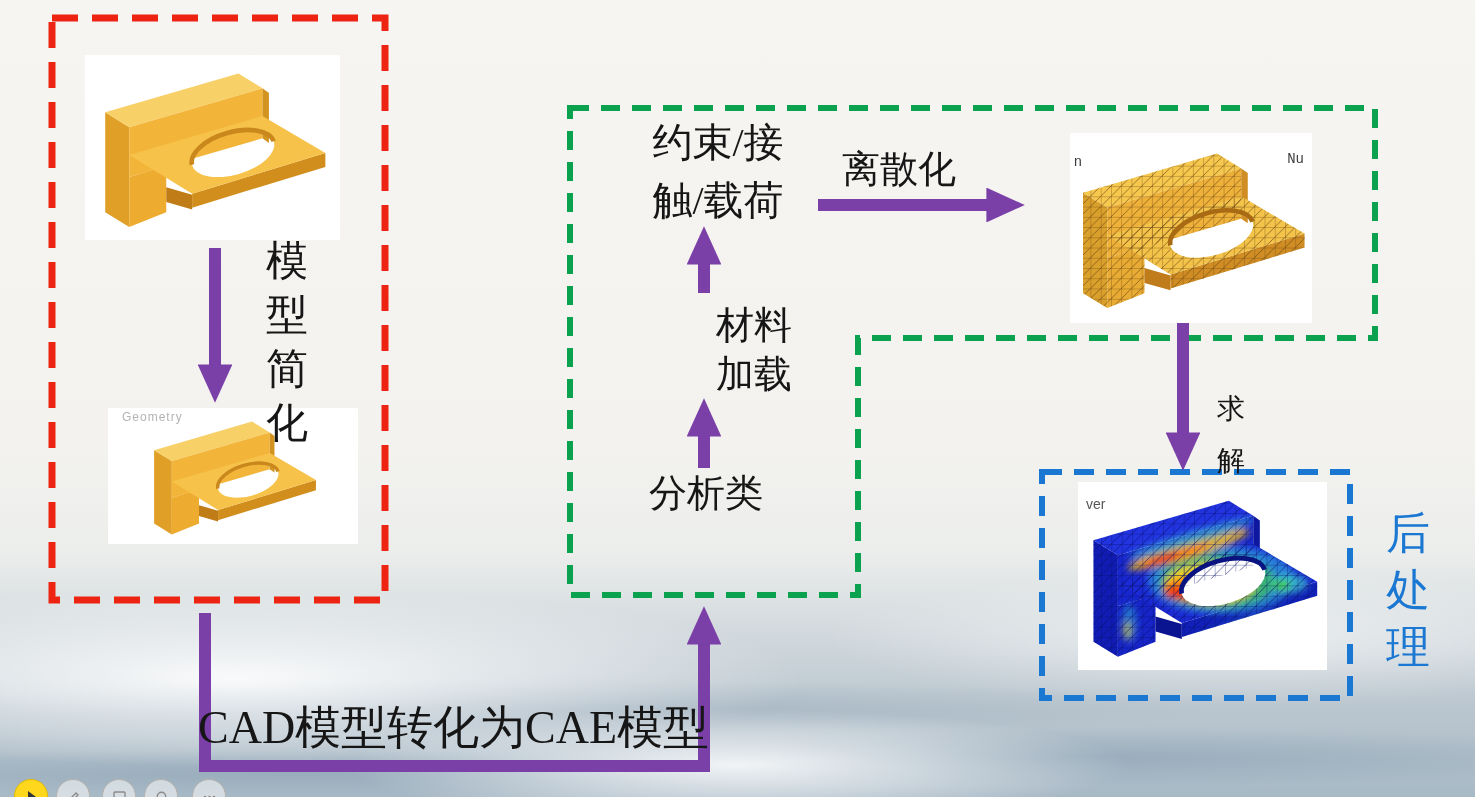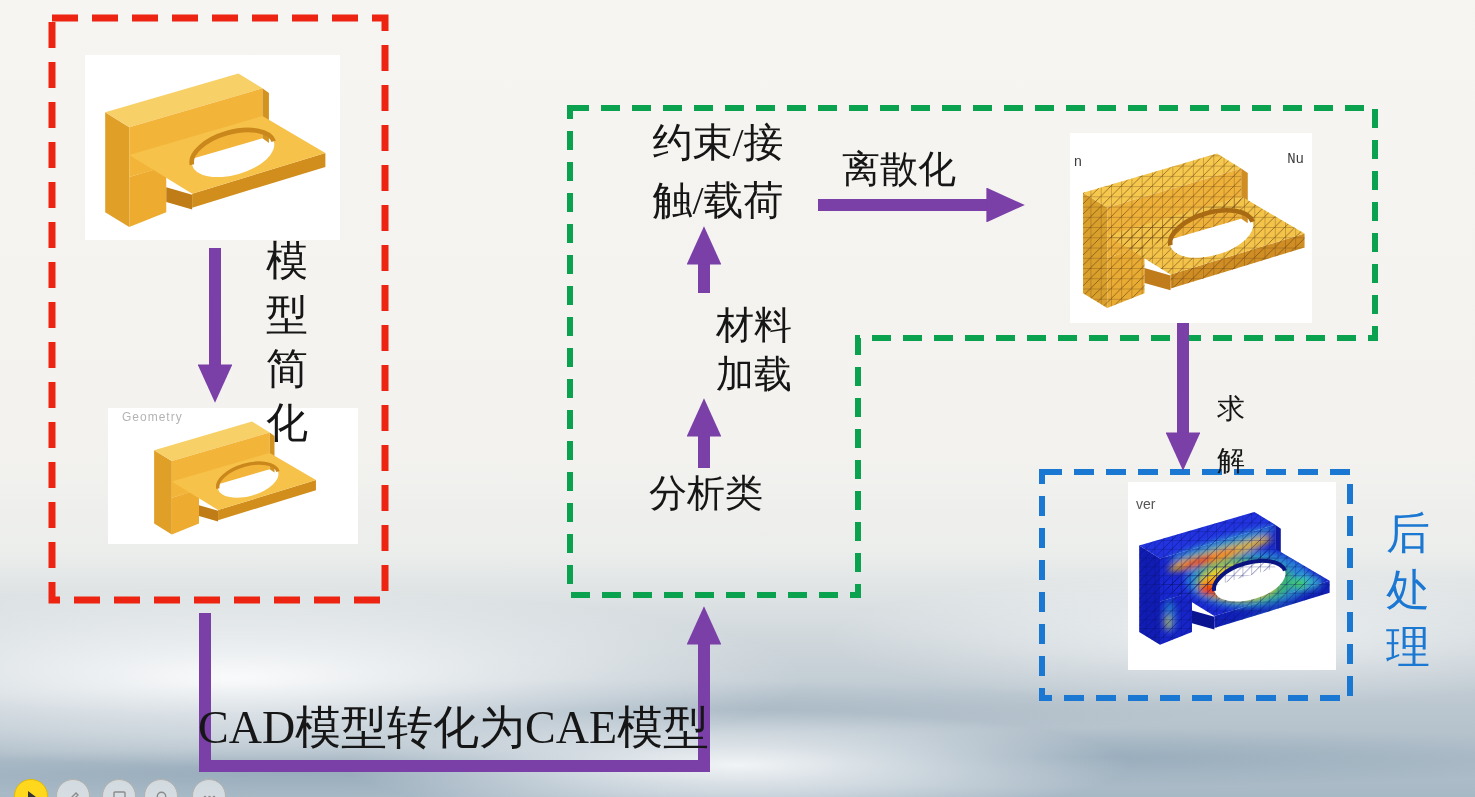--- a/index.html
+++ b/index.html
@@ -27,21 +27,21 @@
   #t-constraints{ left:608px; top:114px; width:220px; font-size:40px; line-height:58px;text-align:center; }
   #t-discretize { left:842px; top:144px; width:160px; font-size:38px; }
   #t-material   { left:662px; top:301px; width:130px; font-size:38px; line-height:49px; text-align:right; }
   #t-analysis   { left:628px; top:469px; width:156px; font-size:38px; line-height:49px; text-align:center; }
   #t-solve      { left:1206px; top:351px; width:50px; font-size:28px; line-height:52px;margin-top:32px; }
   #t-post       { left:1382px; top:505px; width:52px; font-size:44px; line-height:57px; color:#1a77d2; }
   #t-cadcae     { left:198px; top:697px; width:504px; font-size:46px; text-align:center; white-space:nowrap; }
   #p-cad        { left:85px;  top:55px;  width:255px; height:185px; }
   #p-simplified { left:90px;  top:408px; width:250px; height:136px;margin-left:18px; }
   #p-mesh       { left:1070px; top:133px; width:242px; height:190px; }
-  #p-result     { left:1128px; top:482px; width:208px; height:188px; }
+  #p-result     { left:1078px; top:482px; width:249px; height:188px; }
   #wm-geometry  { left:14px; top:2px; font-size:12px; letter-spacing:1px; color:#9a9a9a; opacity:.75; }
   #lbl-n   { left:4px; top:20px; font-size:14px; }
   #lbl-nu  { right:8px; top:18px; font-size:14px; }
   #lbl-ver { left:8px; top:14px; font-size:14px; color:#555; }
   .toolbar { position:absolute; left:0; top:779px; width:260px; height:40px; }
   .tbtn { position:absolute; width:32px; height:32px; border-radius:50%;
           border:1.5px solid #b5b2ad; background:rgba(252,252,250,.55);
           display:flex; align-items:center; justify-content:center; }
   .tbtn svg { width:17px; height:17px; }
   .tbtn.active { background:#ffd81e; border-color:#e4ba00; }

